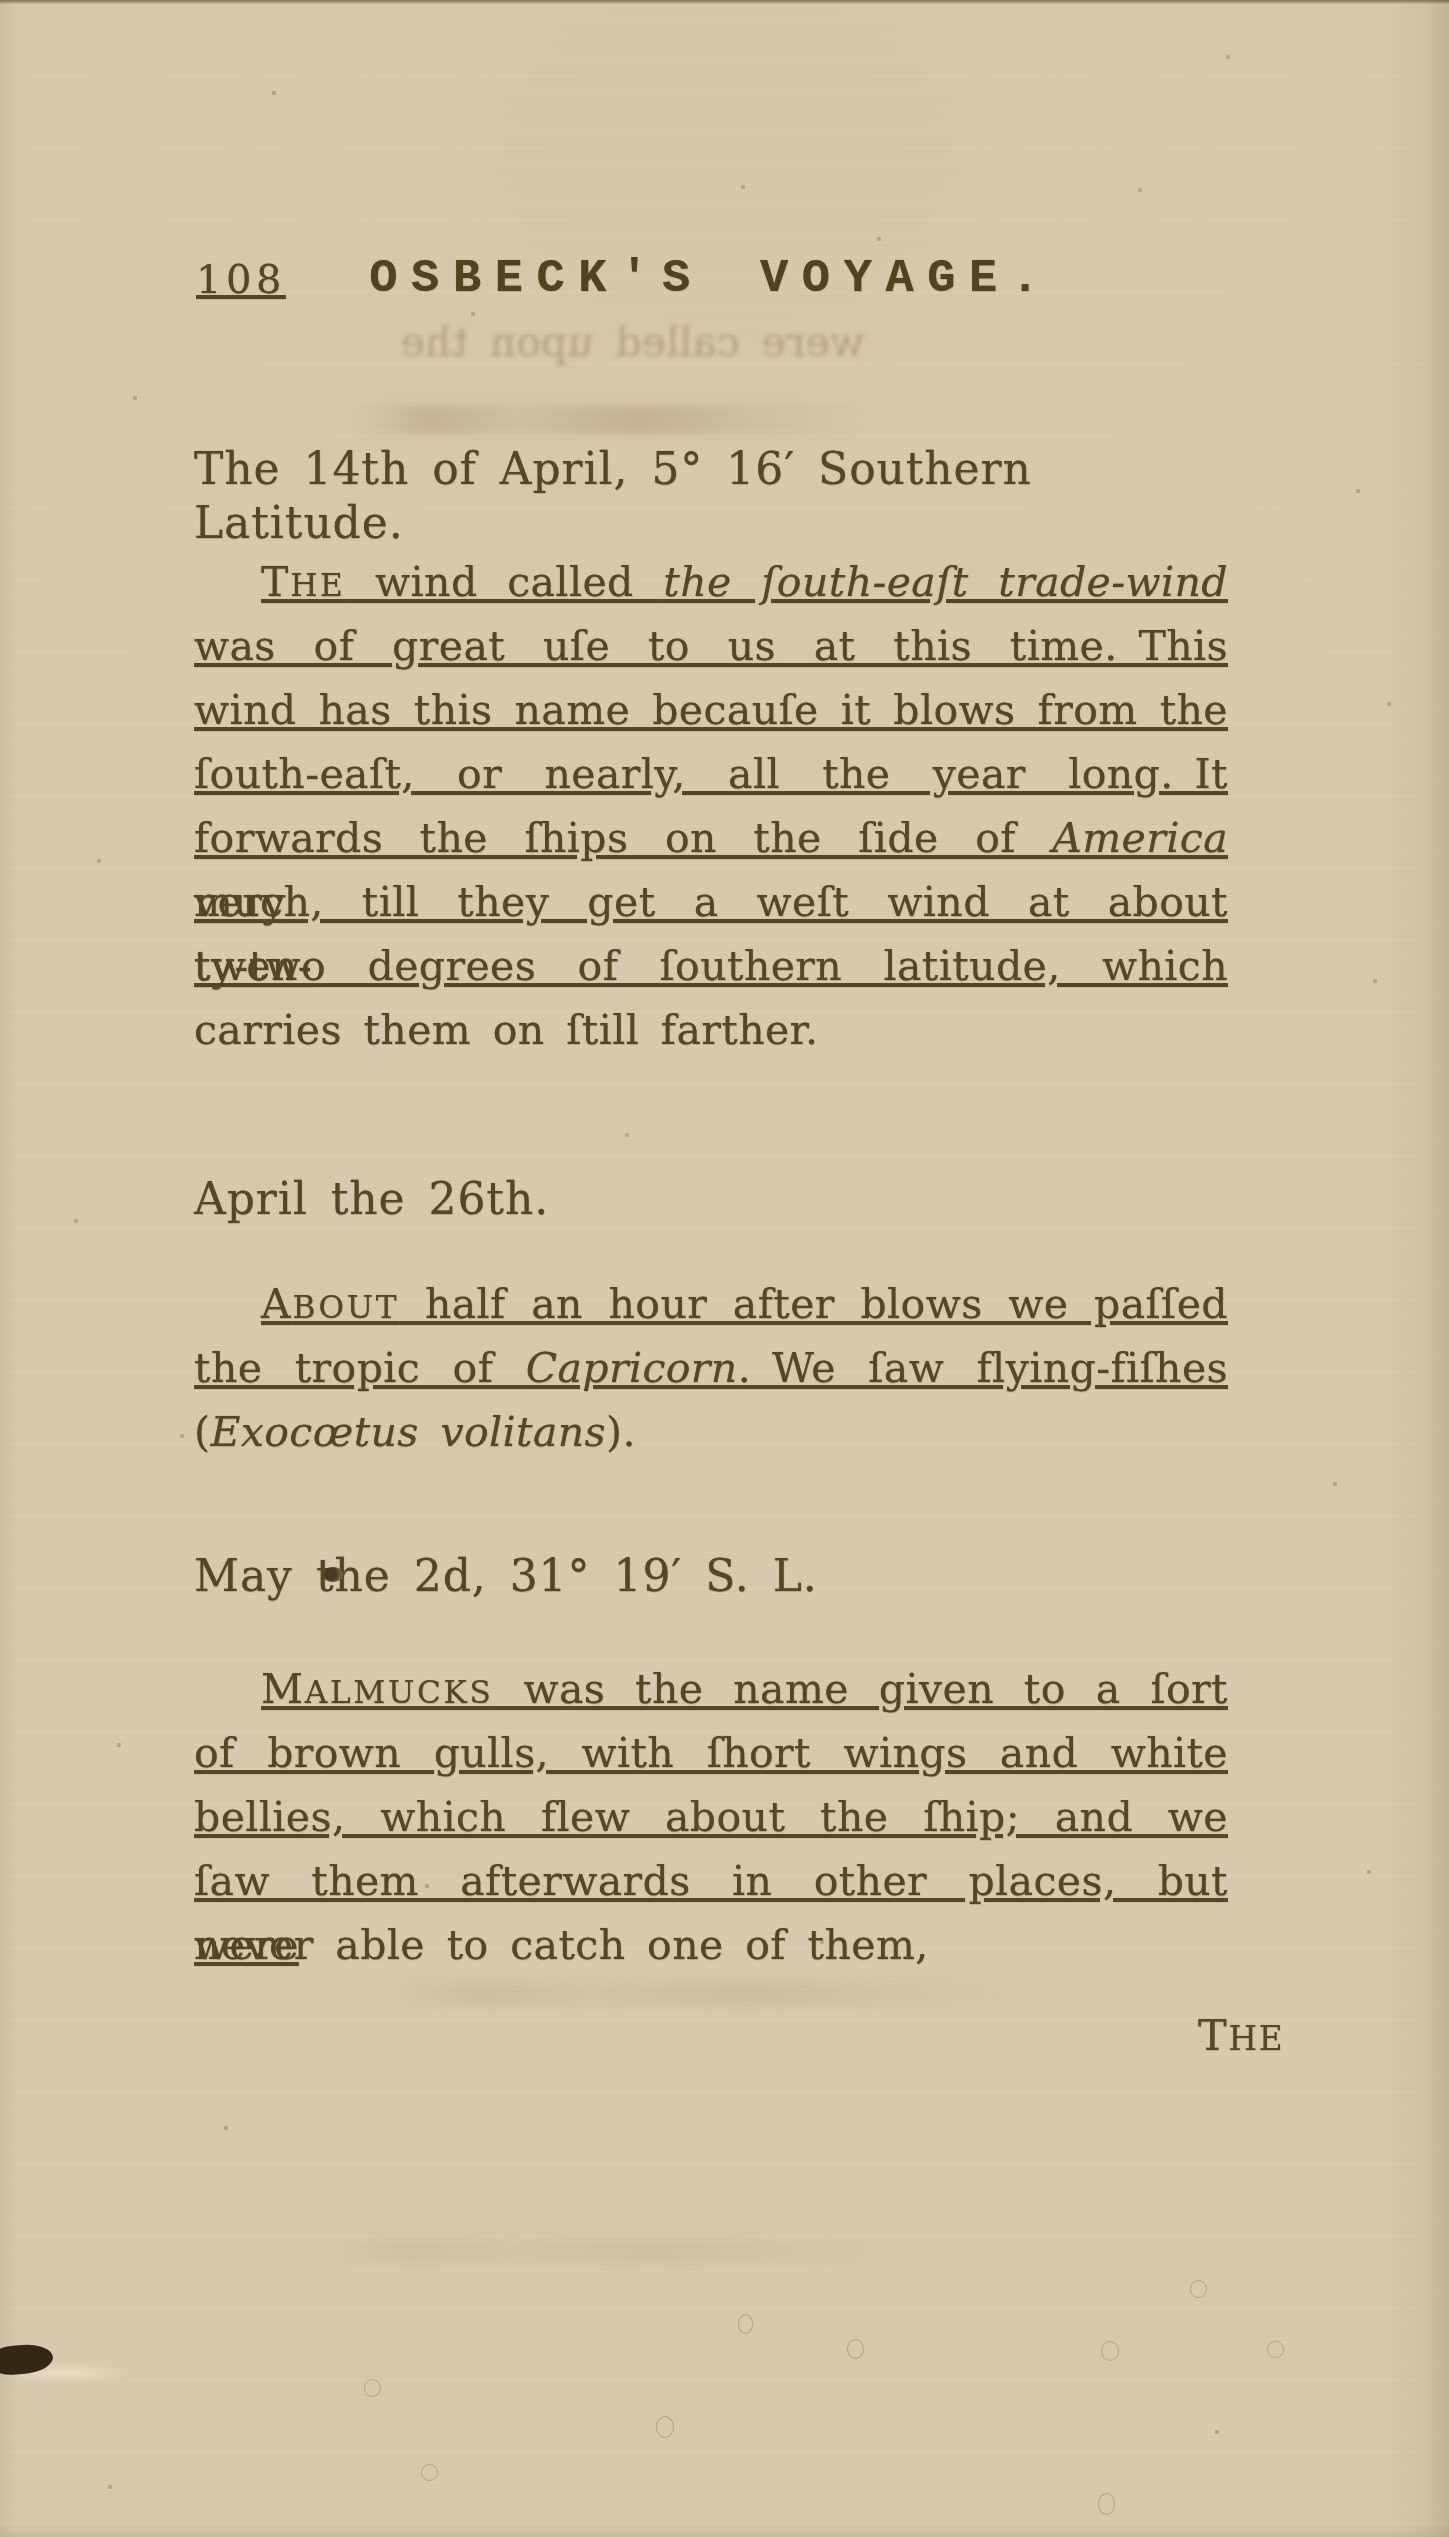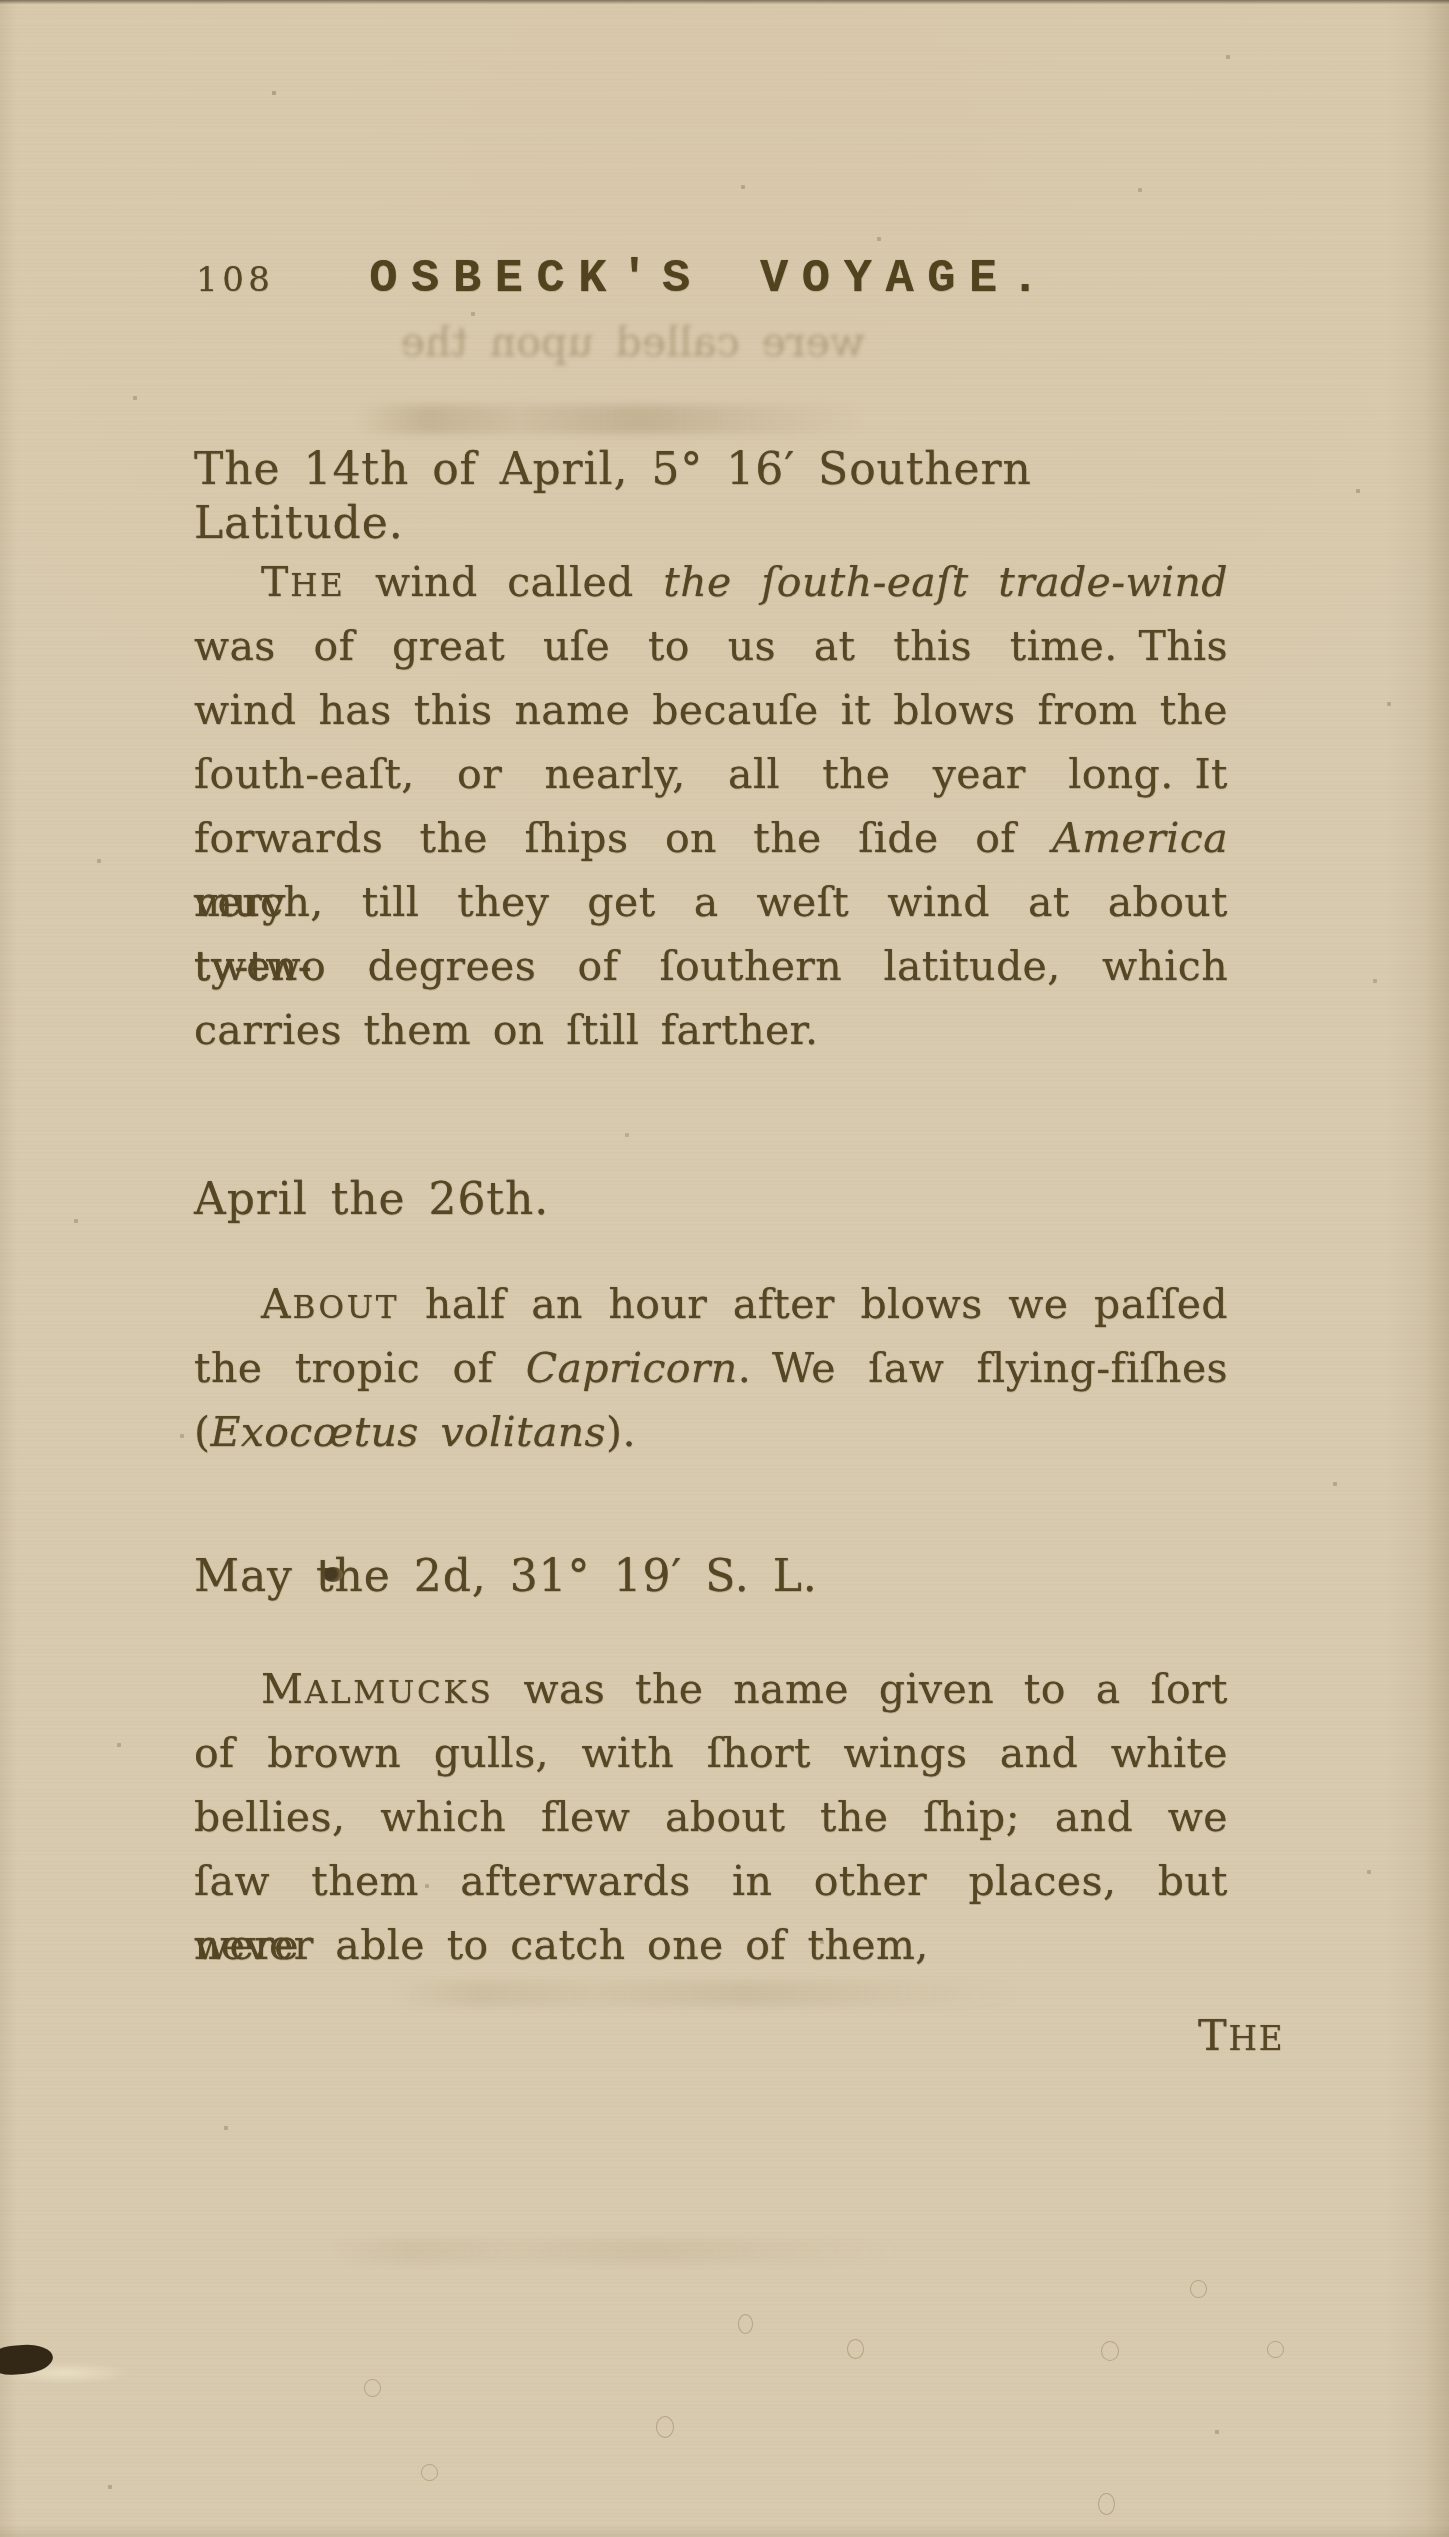--- a/index.html
+++ b/index.html
@@ -15,31 +15,31 @@
       linear-gradient(270deg, rgba(110,92,58,0.22) 0, rgba(110,92,58,0.07) 25.4px, rgba(110,92,58,0) 64px),
       linear-gradient(90deg, rgba(110,92,58,0.10) 0, rgba(110,92,58,0) 18px),
       linear-gradient(0deg, rgba(110,92,58,0.14) 0, rgba(110,92,58,0) 14.5px),
       radial-gradient(90% 40% at 50% 6%, rgba(224,174,132,0.07), rgba(0,0,0,0) 70%),
       radial-gradient(130% 130% at 50% 46%, rgba(0,0,0,0) 62%, rgba(105,88,55,0.13) 100%),
       repeating-linear-gradient(180deg, rgba(120,100,64,0.03) 0 0.9px, rgba(0,0,0,0) 0.9px 3.6px);
   }
   .ink{ text-shadow:0 0 0.9px rgba(70,56,28,0.55), 0.5px 0.7px 0 rgba(70,56,28,0.16); }
   .abs{ position:absolute; }
   .pagenum{ top:257px; left:196px; height:45px; line-height:45px;
-    font-size:34px; letter-spacing:4.5px; }
+    font-size:40px; letter-spacing:4.5px;text-decoration:underline; }
   .running-title{ top:255px; left:194px; width:1034px; height:47px; line-height:47px;
     text-align:center; font-size:47px; font-weight:bold; letter-spacing:13.6px; word-spacing:14.5px;
     color:#52431f;font-family:Liberation Mono, monospace; }
   .heading{ left:194px; width:1034px; height:54px; line-height:54px; 
     font-size:44px; letter-spacing:0.9px; word-spacing:8.2px; }
   .h1{ top:442px; } .h2{ top:1172px; } .h3{ top:1549px; }
   .para{ left:194px; width:1034px; font-size:41px; letter-spacing:0.4px; word-spacing:8.2px; }
   .p1{ top:550px; } .p2{ top:1272px; } .p3{ top:1657px; }
   .line{ height:64px; line-height:64px; text-align:justify; }
-  .line.j{ text-align-last:justify; }
+  .line.j{ text-align-last:justify;text-decoration:underline; }
   .line.indent{ text-indent:67px; }
   .run{ font-style:normal; }
   .run.i{ font-style:italic; }
   .run.sc{ font-size:0.76em; letter-spacing:2.7px; }
   .run.lead{ letter-spacing:1.8px; }
   .catchword{ top:2013px; left:1198px; width:118px; height:45px; line-height:45px;
     font-size:43px; }
   .catchword .sc{ font-size:0.76em; letter-spacing:1.8px; }
   
   .ghost-text{ top:318px; left:343px; width:522px; height:49px; line-height:49px;

